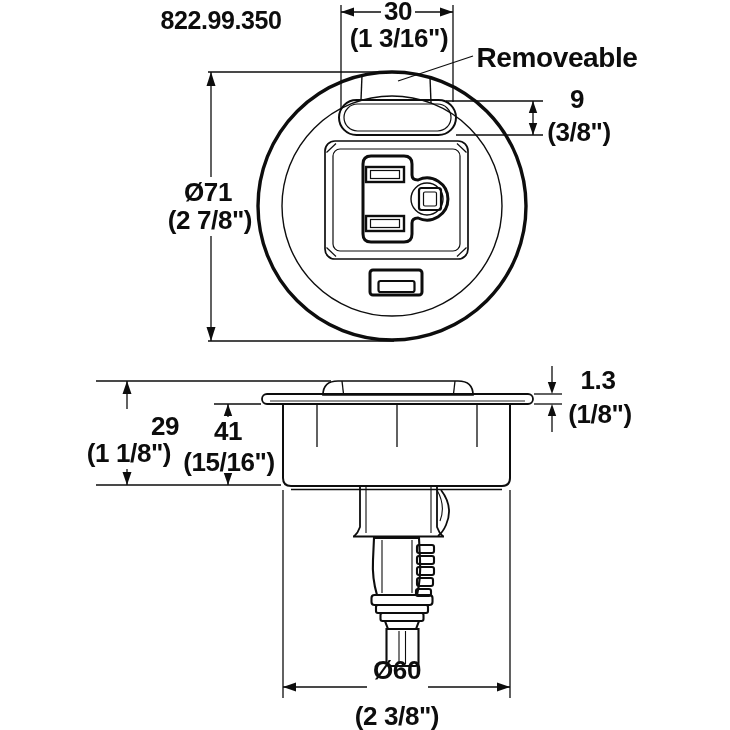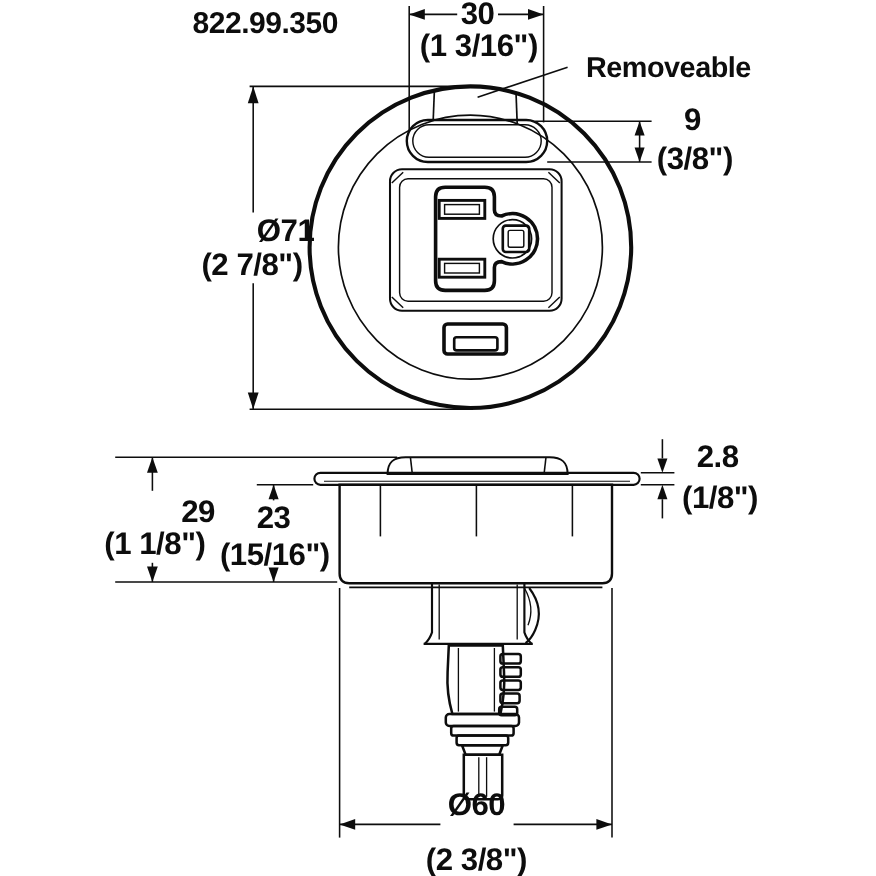--- a/index.html
+++ b/index.html
@@ -2,21 +2,21 @@
 <html><head>
 <meta charset="utf-8">
 <style>
   html,body{margin:0;padding:0;background:#fff;}
   .stage{position:relative;width:730px;height:730px;background:#fff;
          font-family:"Liberation Sans", sans-serif;overflow:hidden;}
   .stage svg{position:absolute;left:0;top:0;}
   .lbl{position:absolute;transform:translate(-50%,-50%);font-weight:bold;color:#0d0d0d;
        white-space:nowrap;font-size:26px;letter-spacing:-0.4px;line-height:1;}
   .lbl.small{font-size:25px;text-align:center;}
-  .callout{font-size:24px;text-align:center;line-height:33px;}
+  .callout{font-size:28px;text-align:center;line-height:33px;}
   .ln{stroke:#0d0d0d;fill:none;}
 </style>
 </head>
 <body>
 
 <div class="stage">
 
 <svg width="730" height="730" viewBox="0 0 730 730">
 
   <g>
@@ -167,28 +167,28 @@
 <div class="lbl" style="left:398px;top:11px;">30</div>
 <div class="lbl" style="left:399px;top:38px;">(1 3/16")</div>
 
 <div class="lbl callout" style="left:557px;top:57px;">
   <div>Removeable</div>
 </div>
 
 <div class="lbl" style="left:577px;top:99px;">9</div>
 <div class="lbl" style="left:579px;top:132px;">(3/8")</div>
 
-<div class="lbl" style="left:208px;top:192px;margin-left:30px;">Ø71</div>
+<div class="lbl" style="left:208px;top:192px;">Ø71</div>
 <div class="lbl" style="left:210px;top:220px;">(2 7/8")</div>
 
 <div class="lbl" style="left:127px;top:426px;margin-left:38px;">29</div>
 <div class="lbl" style="left:129px;top:453px;">(1 1/8")</div>
 
-<div class="lbl" style="left:228px;top:431px;">23</div>
+<div class="lbl" style="left:228px;top:431px;">41</div>
 <div class="lbl" style="left:229px;top:462px;">(15/16")</div>
 
-<div class="lbl" style="left:598px;top:380px;">2.8</div>
+<div class="lbl" style="left:598px;top:380px;">1.3</div>
 <div class="lbl" style="left:600px;top:414px;">(1/8")</div>
 
 <div class="lbl" style="left:397px;top:670px;">Ø60</div>
 <div class="lbl" style="left:397px;top:716px;">(2 3/8")</div>
 
 </div>
 
 </body></html>

